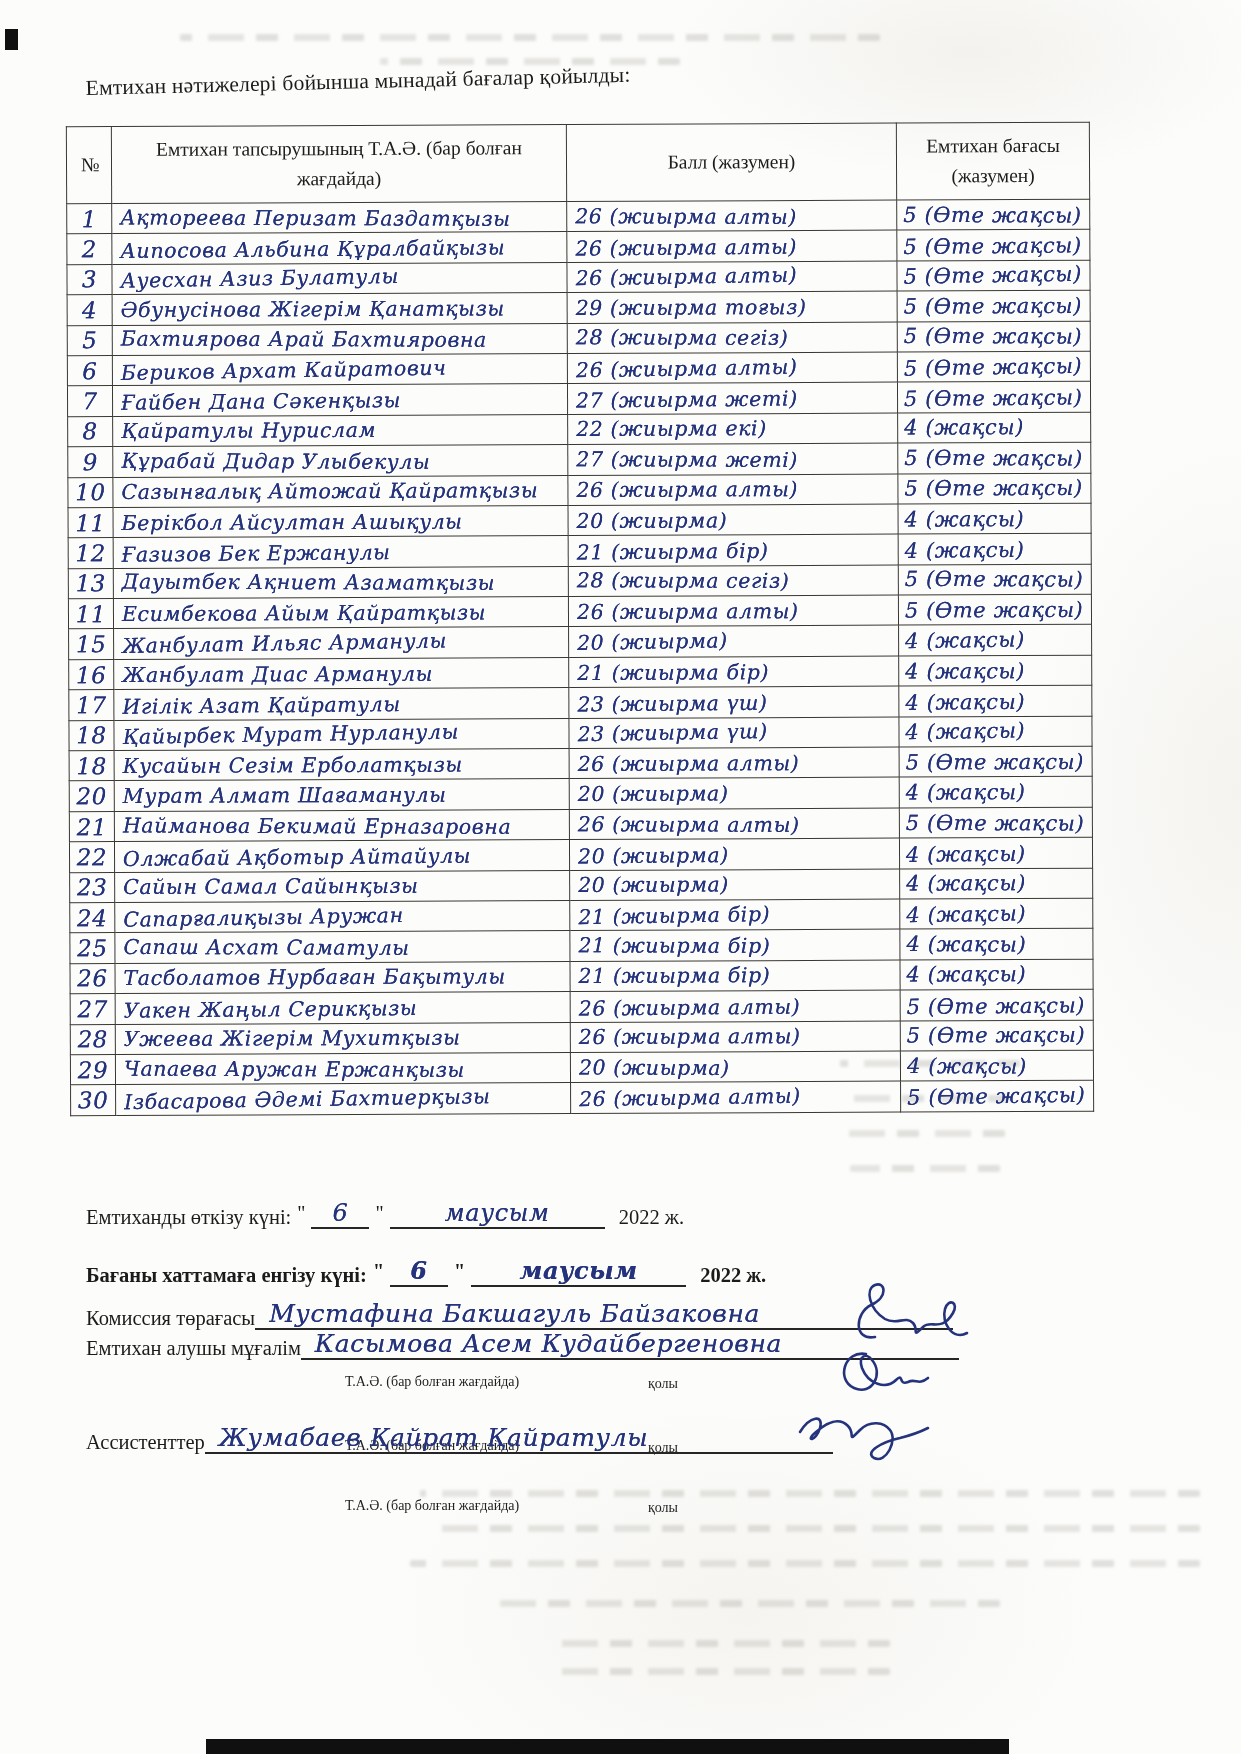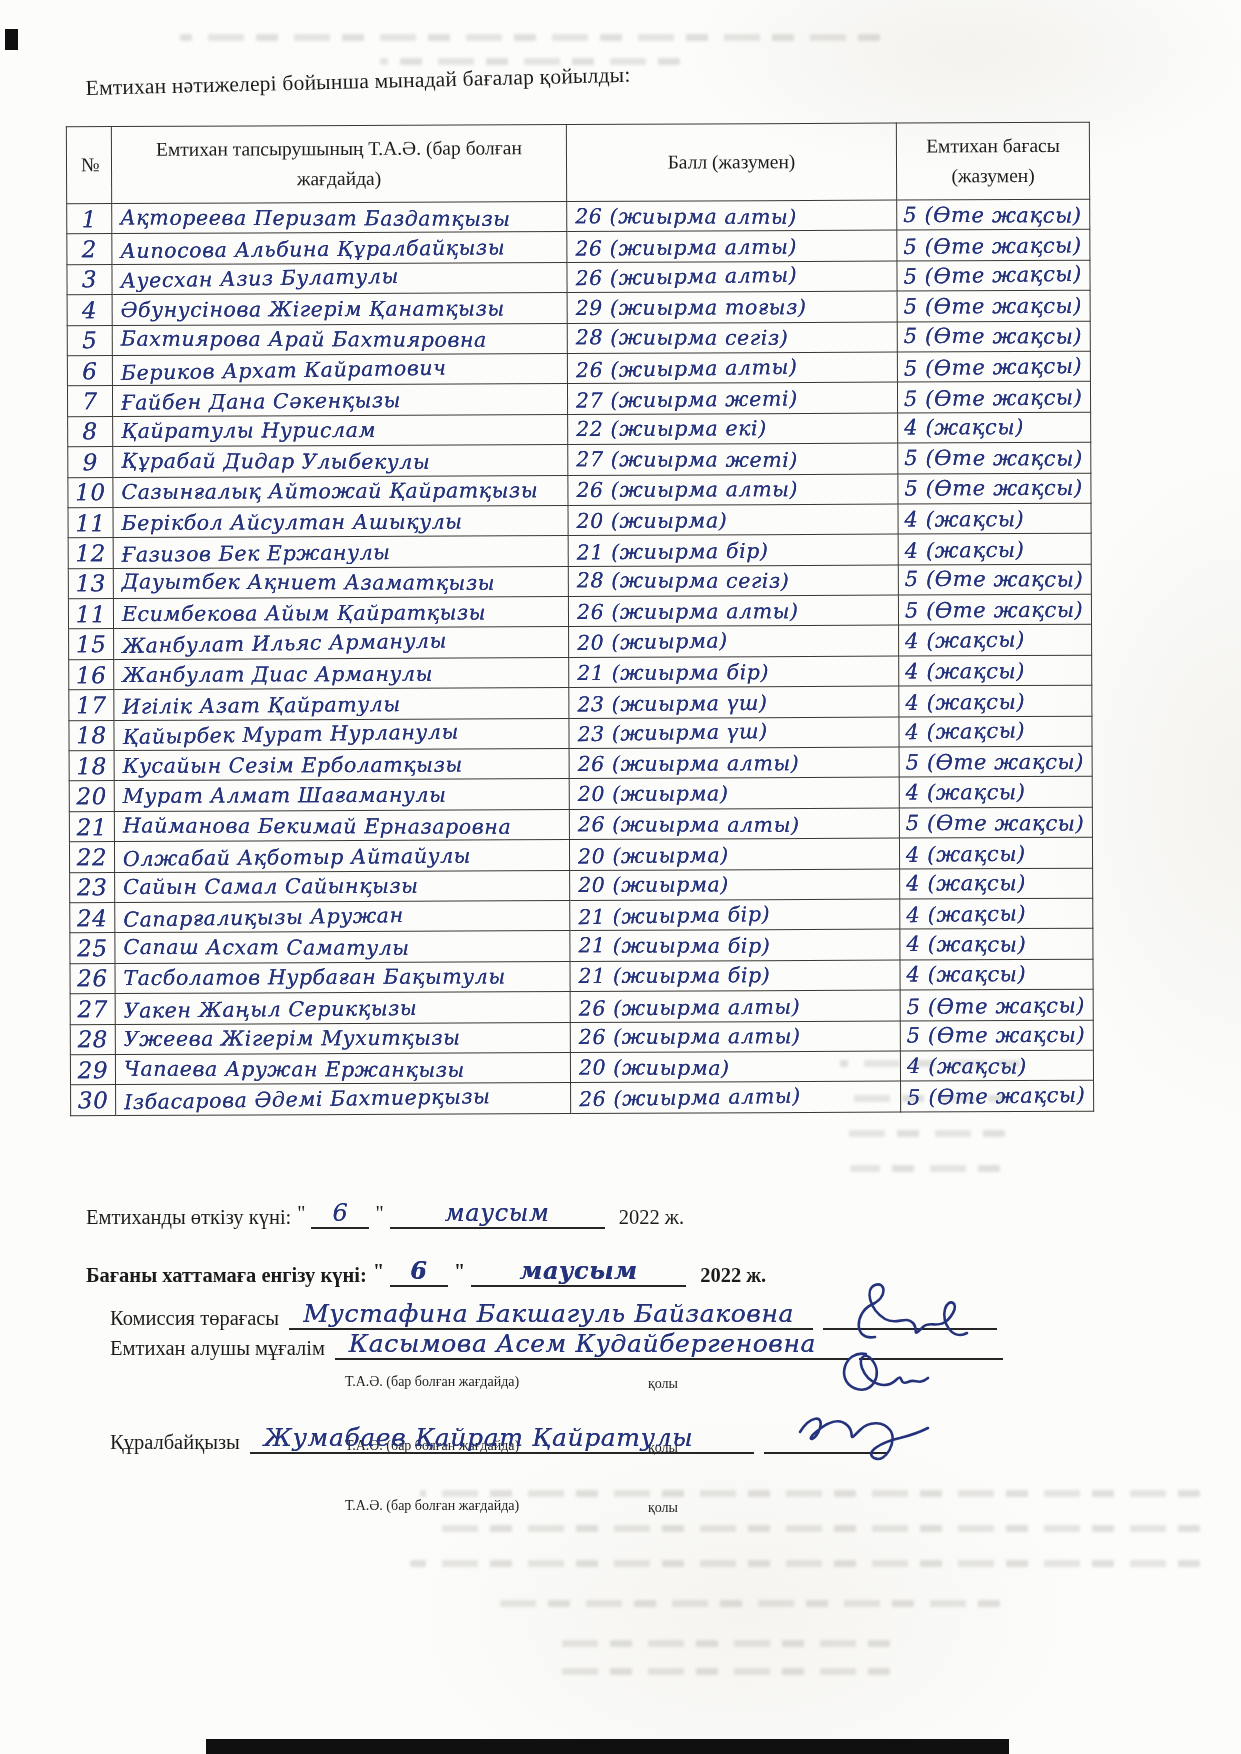--- a/index.html
+++ b/index.html
@@ -52,21 +52,21 @@
   tbody tr:nth-child(4n+1) .hw{transform:rotate(.45deg);}
   tbody tr:nth-child(5n+2) .hw{transform:rotate(-.3deg) translateY(1px);}
   
   .date-row{position:absolute;left:86px;font-size:20.5px;display:flex;align-items:flex-end;gap:6px;}
   .date-row .q{font-size:20px;position:relative;top:-4px;}
   .uline{display:inline-block;border-bottom:2px solid #262626;text-align:center;}
   .uline .hw{font-size:24px;}
   .day-line{width:58px;}
   .month-line{width:215px;}
   .year{margin-left:8px;}
-  .sig-row{position:absolute;left:86px;display:flex;align-items:flex-end;gap:10px;font-size:20.5px;margin-left:24px;}
+  .sig-row{position:absolute;left:86px;display:flex;align-items:flex-end;font-size:20.5px;}
   .sig-row .uline{text-align:left;padding-left:14px;}
   .sig-row .uline .hw{font-size:25px;}
   .caption{position:absolute;font-size:14px;color:#222;margin-top:32px;}
   .sig-svg{position:absolute;}
   .sig-svg path{stroke:var(--ink,#24337c);stroke-width:2.6;fill:none;stroke-linecap:round;}
   
   .bleed{
     position:absolute;filter:blur(1.4px);opacity:.5;border-radius:2px;
     background:repeating-linear-gradient(90deg,
       rgba(150,148,138,.55) 0 22px, rgba(150,148,138,0) 22px 34px,
@@ -331,21 +331,21 @@
     <span class="uline" style="width:500px;"><span class="hw">Касымова Асем Кудайбергеновна</span></span>
     <span class="uline" style="width:130px;height:30px;"></span>
   </div>
   <div class="caption" style="left:345px;top:1406px;">Т.А.Ә. (бар болған жағдайда)</div>
   <div class="caption" style="left:648px;top:1408px;">қолы</div>
   <svg class="sig-svg" style="left:832px;top:1340px;" width="120" height="60" viewBox="0 0 120 60">
     <path d="M34 14 C12 10 4 40 22 48 C40 56 52 34 40 20 C34 12 26 16 30 28 C36 44 54 50 64 40 C72 32 66 46 76 42 C84 38 86 46 96 38"></path>
   </svg>
 
   <div class="sig-row" style="top:1422px;">
-    <span class="pr">Құралбайқызы</span>
+    <span class="pr">Ассистенттер</span>
     <span class="uline" style="width:490px;"><span class="hw">Жумабаев Қайрат Қайратулы</span></span>
     <span class="uline" style="width:110px;height:30px;"></span>
   </div>
   <div class="caption" style="left:345px;top:1466px;">Т.А.Ә. (бар болған жағдайда)</div>
   <div class="caption" style="left:648px;top:1468px;">қолы</div>
   <svg class="sig-svg" style="left:790px;top:1398px;" width="150" height="70" viewBox="0 0 150 70">
     <path d="M10 34 C20 18 34 16 30 30 C26 44 14 44 26 34 C40 22 50 20 58 28 C66 36 56 46 70 32 C80 22 94 24 100 32 C108 42 96 66 84 60 C74 54 92 44 110 40 C122 37 130 34 138 30"></path>
   </svg>
 
 </div>

